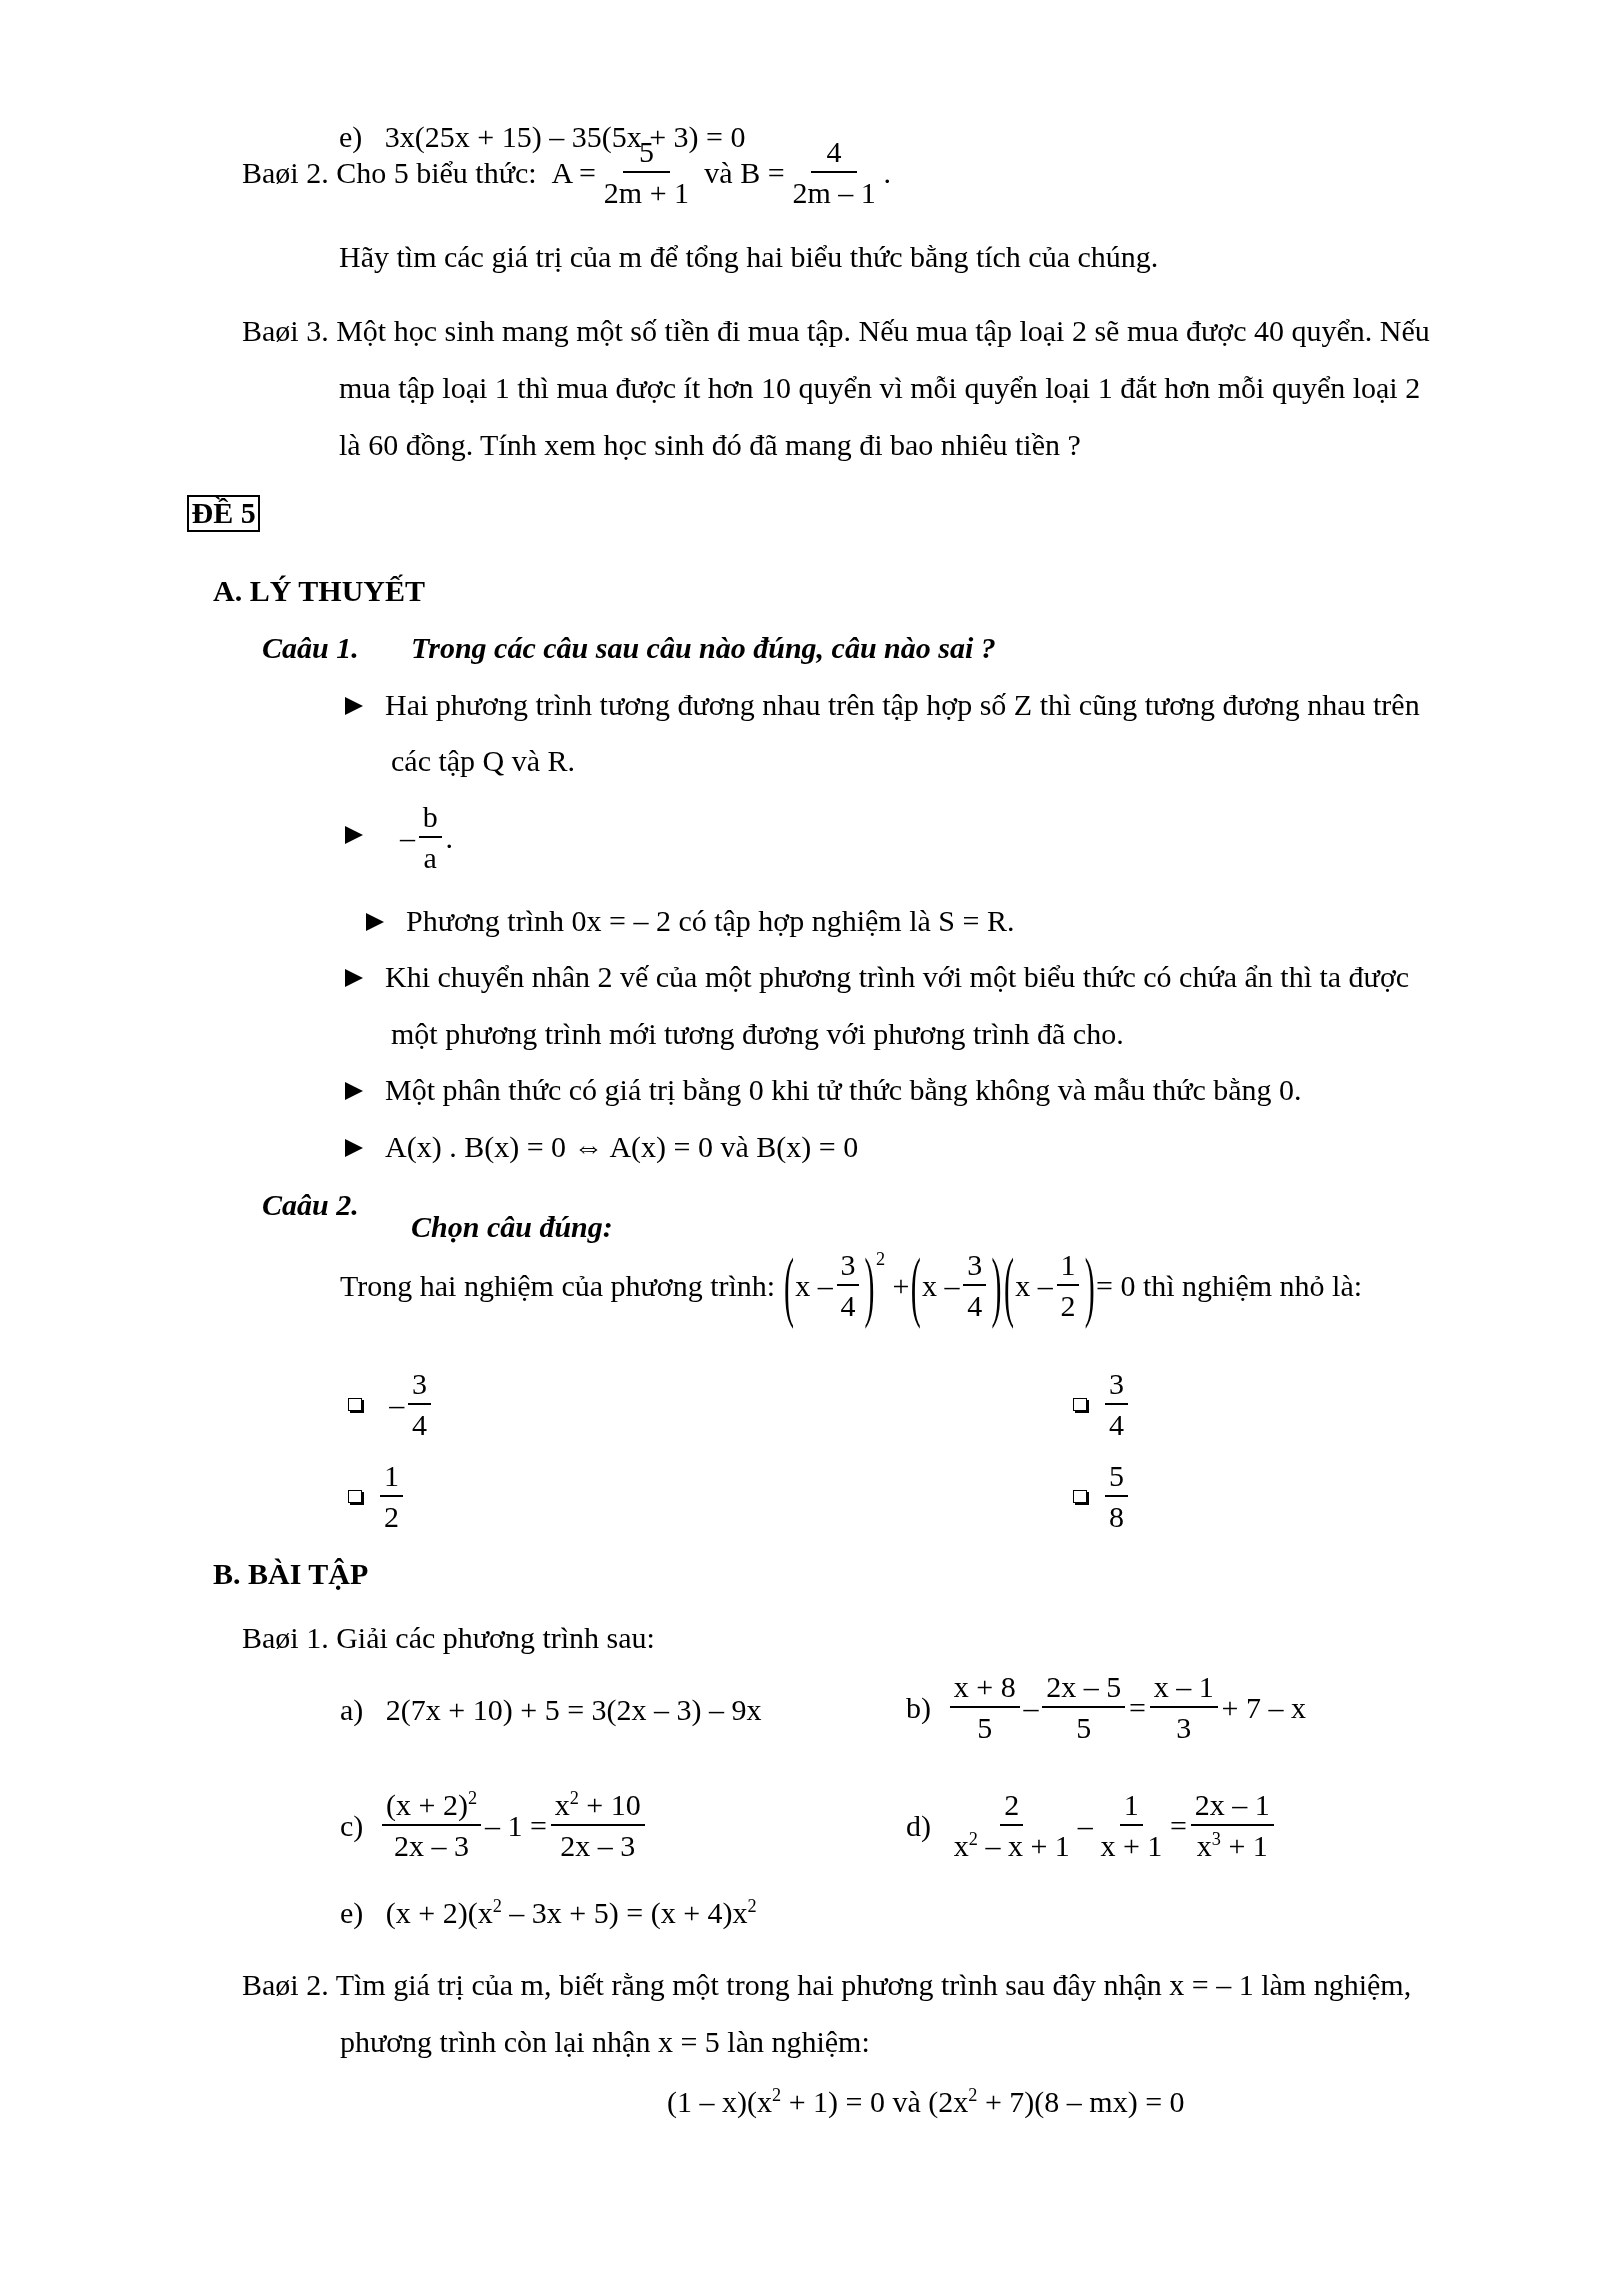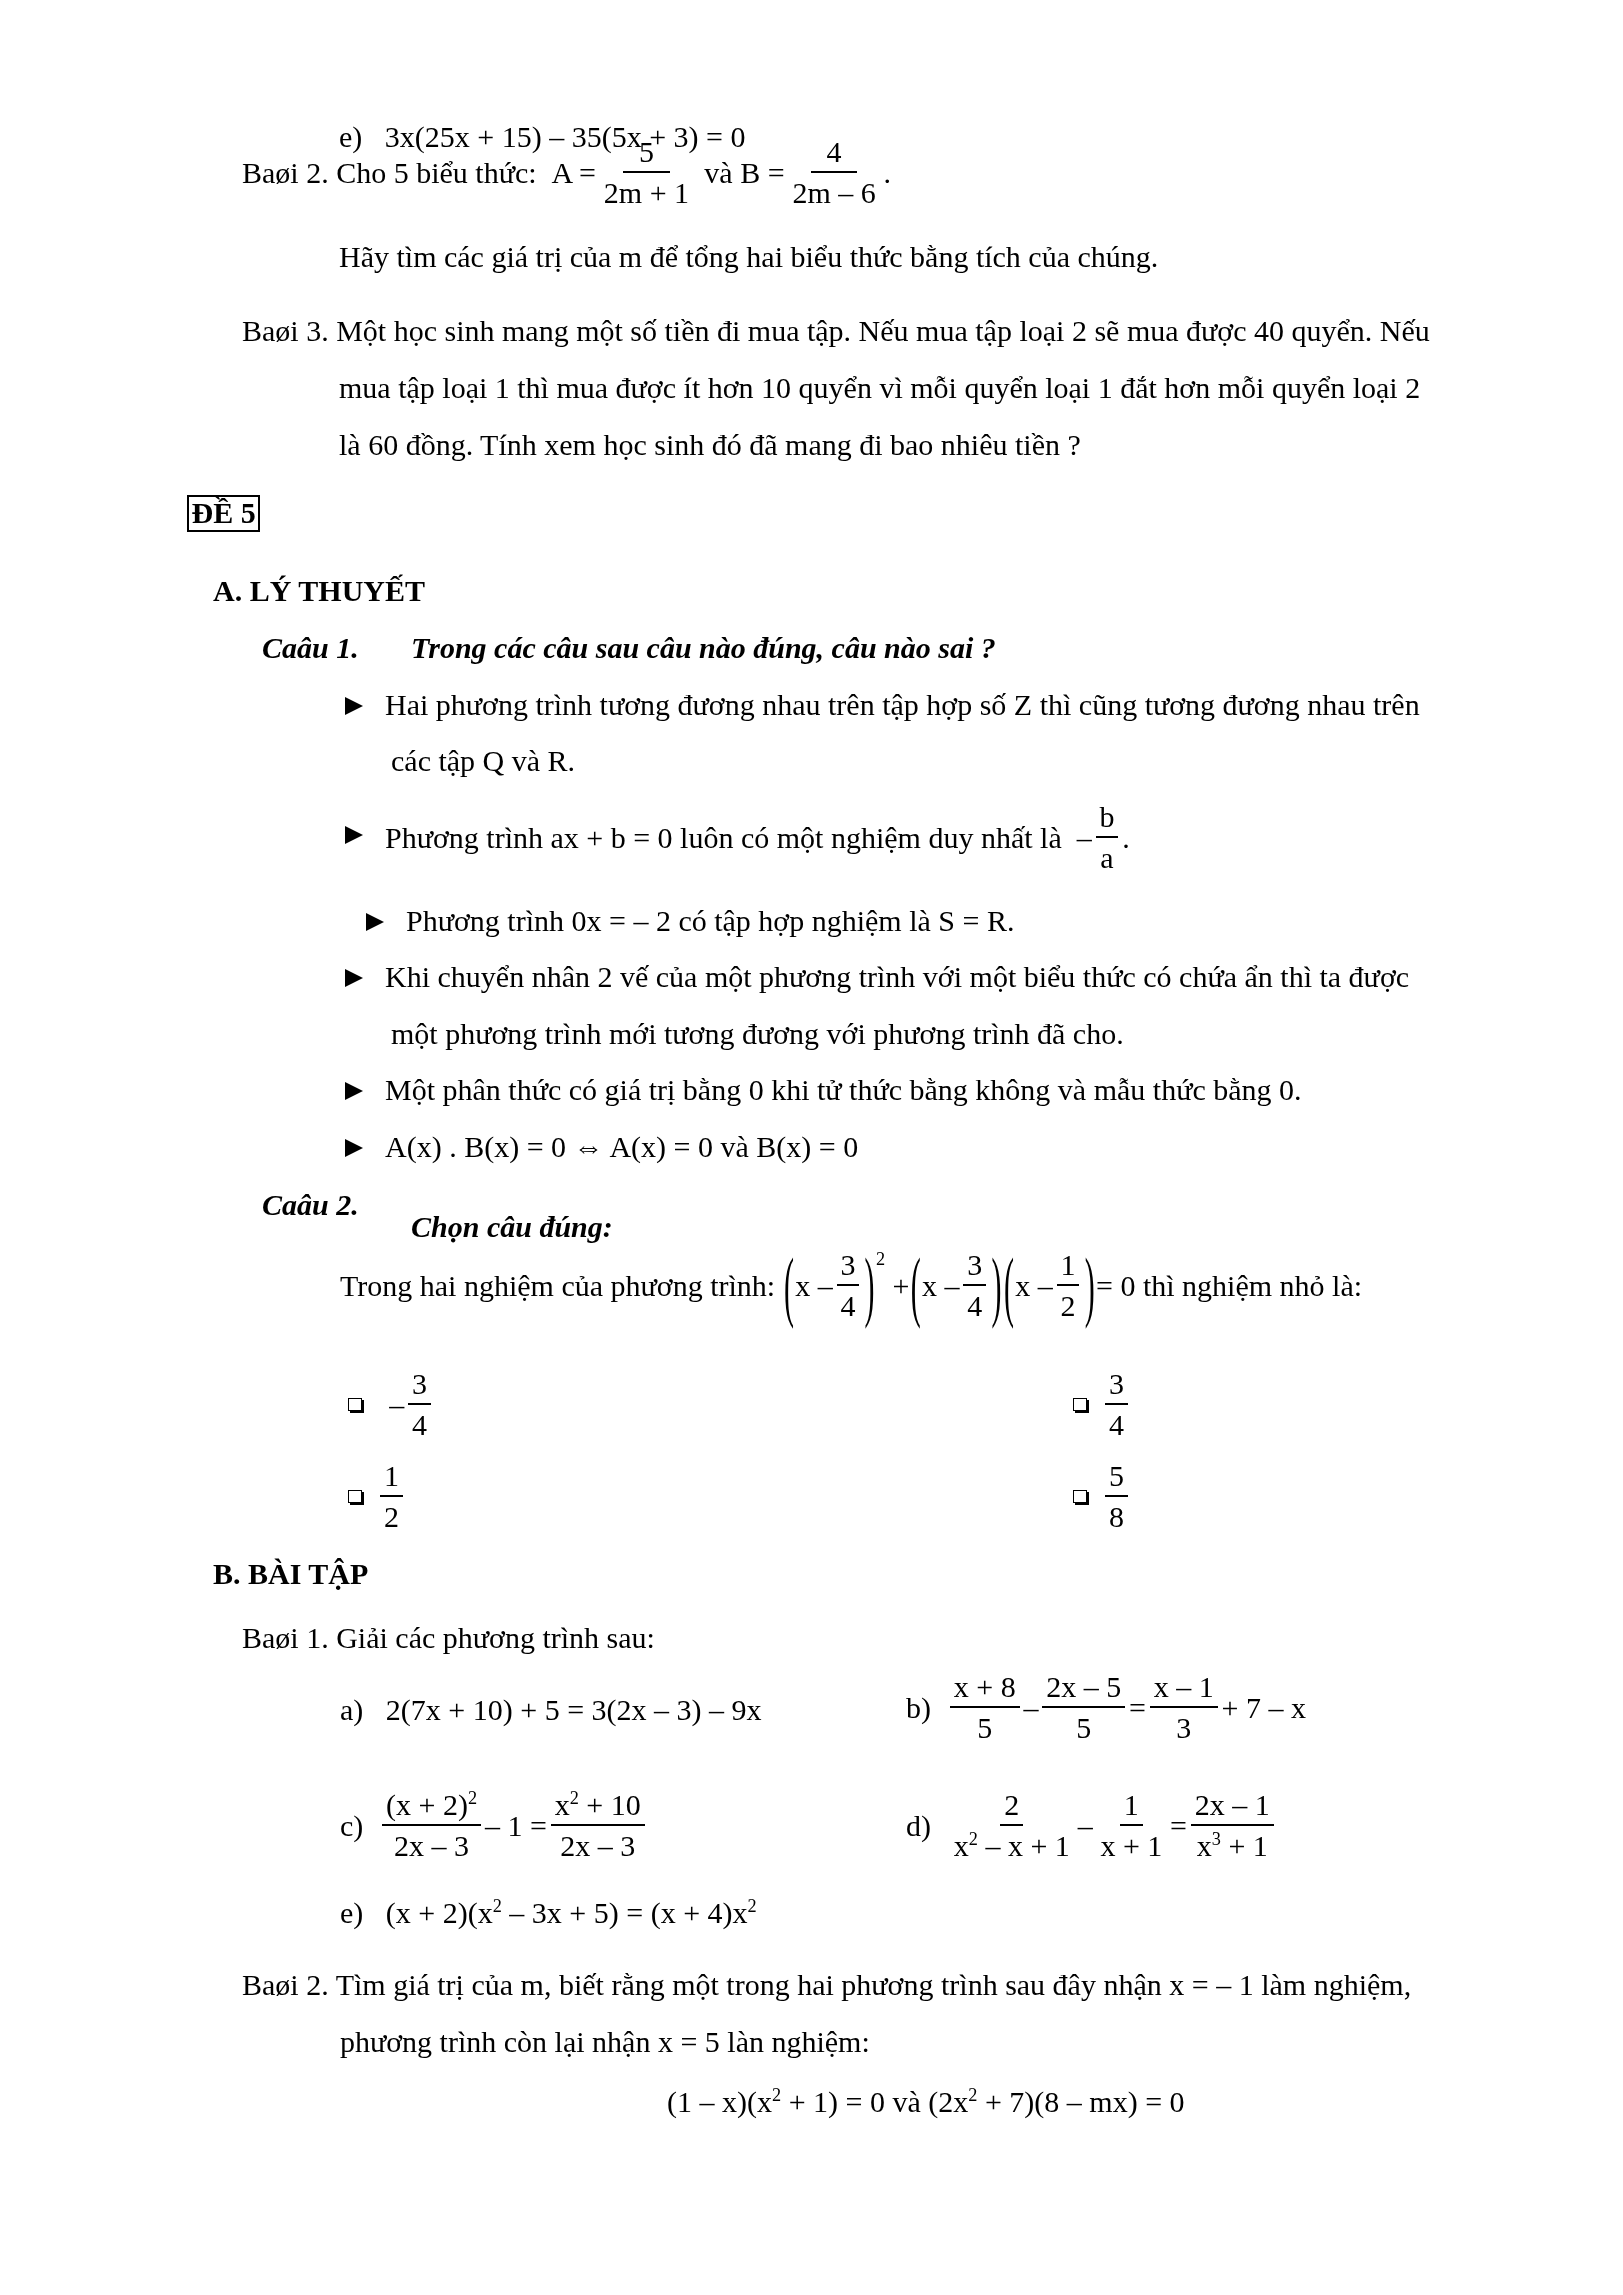--- a/index.html
+++ b/index.html
@@ -31,21 +31,21 @@
   <span>Cho 5 biểu thức:</span>&nbsp;&nbsp;
   <span>A =</span>
   <span class="frac">
     <span class="num" style="padding:0 15.7px 3.9px 15.7px;">5</span>
     <span class="den">2m + 1</span>
   </span>
   &nbsp;<span>và</span>&nbsp;
   <span>B =</span>
   <span class="frac">
     <span class="num" style="padding:0 15.7px 3.9px 15.7px;">4</span>
-    <span class="den">2m – 6</span>
+    <span class="den">2m – 1</span>
   </span>
   <span>.</span>
 </div>
 <div class="abs" style="left:339px; top:242px;">Hãy tìm các giá trị của m để tổng hai biểu thức bằng tích của chúng.</div>
 
 <div class="abs" style="left:242px; top:316px;text-align:right;">
   <span>Baøi 3.</span>
   <span>Một học sinh mang một số tiền đi mua tập. Nếu mua tập loại 2 sẽ mua được 40 quyển. Nếu</span>
 </div>
 <div class="abs" style="left:339px; top:373px;">mua tập loại 1 thì mua được ít hơn 10 quyển vì mỗi quyển loại 1 đắt hơn mỗi quyển loại 2</div>
@@ -57,21 +57,21 @@
 
 <div class="abs b i" style="left:242px; top:633px;">Caâu 1.</div>
 <div class="abs b i" style="left:391px; top:633px;">Trong các câu sau câu nào đúng, câu nào sai ?</div>
 
 <div class="abs" style="left:345px; top:690px;">
   <span class="arrow"></span><span>Hai phương trình tương đương nhau trên tập hợp số Z thì cũng tương đương nhau trên</span>
 </div>
 <div class="abs" style="left:391px; top:746px;">các tập Q và R.</div>
 
 <div class="abs line" style="left:345px; top:802px;">
-  <span class="arrow"></span><span>Phương trình ax + b = 0 luôn có một nghiệm duy nhất là</span>&nbsp;&nbsp;
+  <span class="arrow"></span>&nbsp;&nbsp;
   <span>–</span>
   <span class="frac">
     <span class="num">b</span>
     <span class="den">a</span>
   </span><span>.</span>
 </div>
 
 <div class="abs" style="left:345px; top:906px;margin-left:21px;">
   <span class="arrow"></span><span>Phương trình 0x = – 2  có tập hợp nghiệm là S = R.</span>
 </div>

